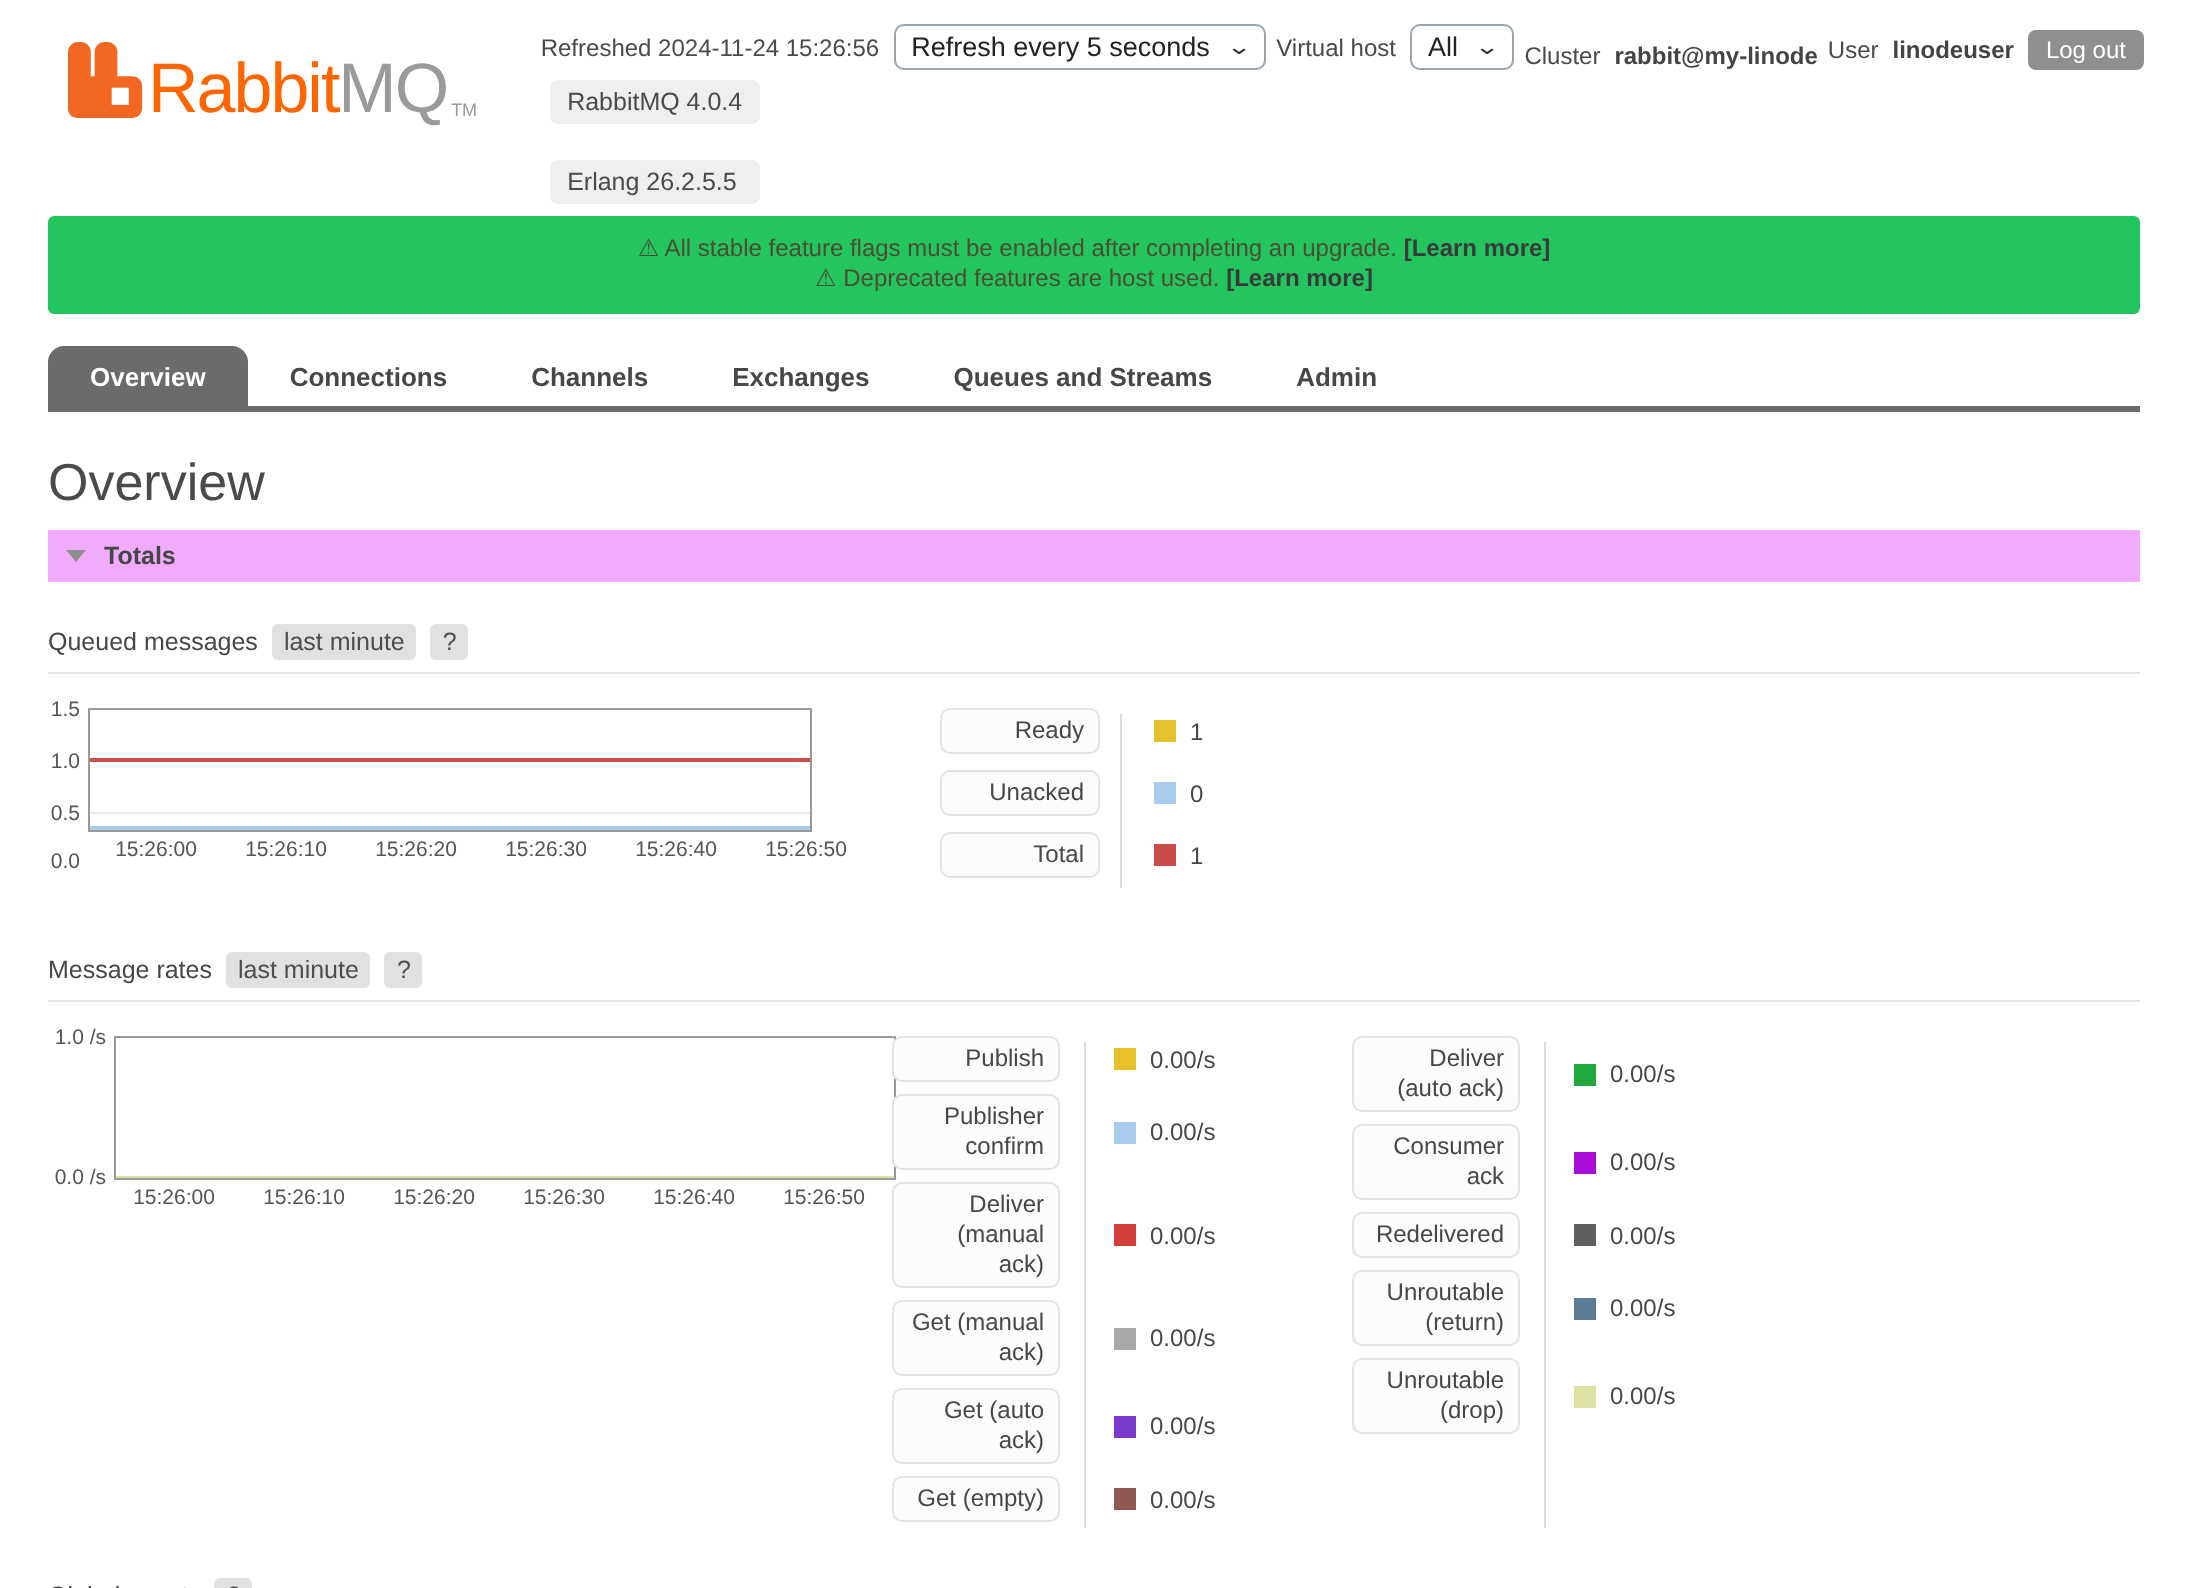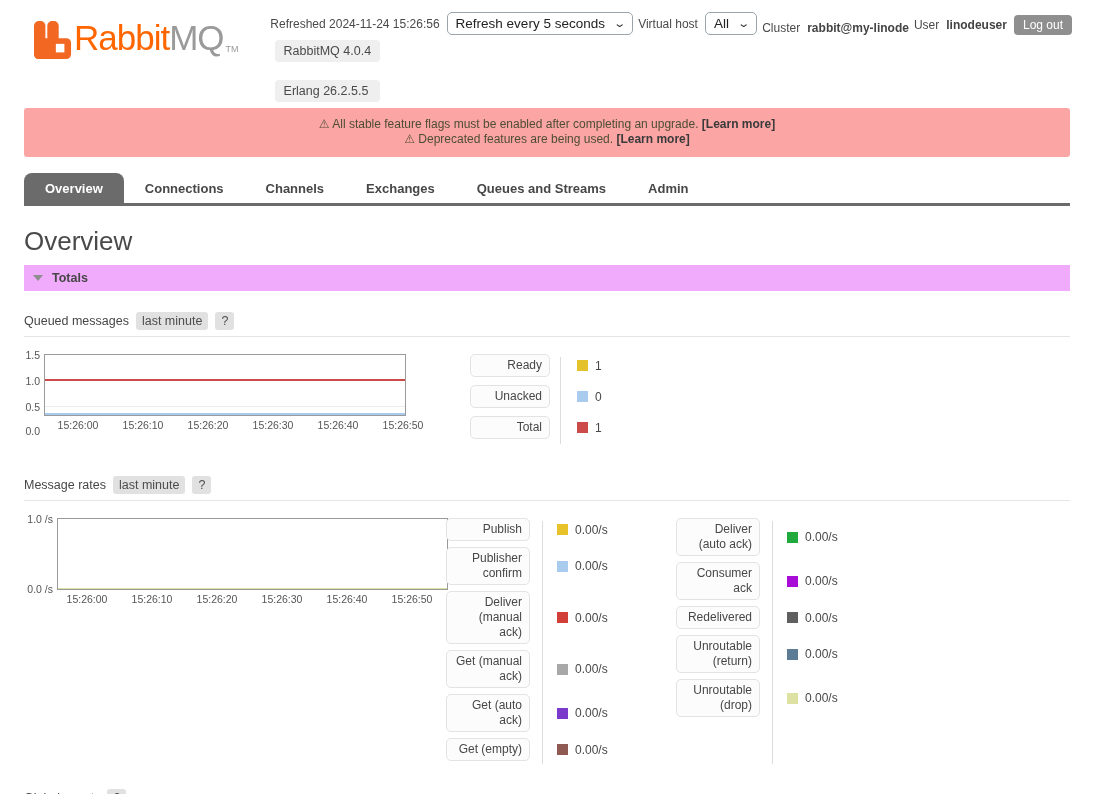--- a/index.html
+++ b/index.html
@@ -4,39 +4,39 @@
 <style>
   * { margin:0; padding:0; box-sizing:border-box; }
   html,body { width:1094px; height:794px; background:#fff; overflow:hidden;
     font-family:"Liberation Sans","DejaVu Sans",sans-serif; font-size:12px; color:#444; }
 
   
   .header { position:relative; height:108px; }
   .brand-row { position:absolute; left:34px; top:16px; display:flex; align-items:flex-start; }
   .logo { display:flex; align-items:flex-start; }
   .logo svg { margin-top:5px; }
-  .wordmark { font-size:35px; line-height:44px; letter-spacing:-1px; margin-left:2px; }
+  .wordmark { font-size:35px; line-height:58px; letter-spacing:-1px; margin-left:2px; }
   .wm-rabbit { color:#ff6600; }
   .wm-mq { color:#9a9a9a; }
   .wm-tm { font-size:9px; color:#9a9a9a; letter-spacing:0; vertical-align:-2px; margin-left:2px; }
   .version-badges { display:flex; gap:18px; margin:24px 0 0 36px;flex-direction:column; }
   .vbadge { background:#efefef; border-radius:4px; padding:4px 9px; color:#4a4a4a; font-size:12.5px; }
 
   .header-right { position:absolute; right:22px; top:12px; display:flex; flex-direction:row; align-items:flex-end; gap:5px; }
   .hrow { display:flex; align-items:center; gap:7px; }
   .selectbox { border:1px solid #9aa5ab; border-radius:5px; background:#fff; padding:3px 8px;
     font-size:13.5px; color:#222; display:inline-flex; align-items:center; gap:10px; cursor:pointer; }
   .selectbox .chev { font-size:11px; color:#333; transform:scaleX(1.4); }
   .muted-label { color:#4a4a4a; }
   .bold { font-weight:bold; }
   .logout-btn { background:#8f8f8f; color:#fff; border:none; border-radius:4px; padding:3px 9px;
     font-size:12px; font-family:inherit; cursor:pointer; }
 
   
-  .banner { margin:0 24px; background:#fca5a5; border-radius:3px; padding:9px 10px 10px;
+  .banner { margin:0 24px; background:#22c55e; border-radius:3px; padding:9px 10px 10px;
     text-align:center; line-height:15px; color:#4d4d33; font-size:12px; }
   .banner a { color:#3a3a3a; font-weight:bold; text-decoration:none; cursor:pointer; }
 
   
   .tabs { margin:16px 24px 0; border-bottom:3px solid #6b6b6b; display:flex; }
   .tab { padding:8px 21px 7px; font-size:13px; font-weight:bold; color:#474747; cursor:pointer; }
   .tab.active { background:#6b6b6b; color:#fff; border-radius:8px 8px 0 0; }
 
   
   .main { padding:0 24px; }
@@ -131,21 +131,21 @@
     </div>
   </div>
 </div>
 
 <div class="banner">
   <div>
     <span>⚠ All stable feature flags must be enabled after completing an upgrade.</span>
     <a>[Learn more]</a>
   </div>
   <div>
-    <span>⚠ Deprecated features are being used.</span>
+    <span>⚠ Deprecated features are host used.</span>
     <a>[Learn more]</a>
   </div>
 </div>
 
 <div class="tabs">
   <div class="tab active">Overview</div>
   <div class="tab">Connections</div>
   <div class="tab">Channels</div>
   <div class="tab">Exchanges</div>
   <div class="tab">Queues and Streams</div>

